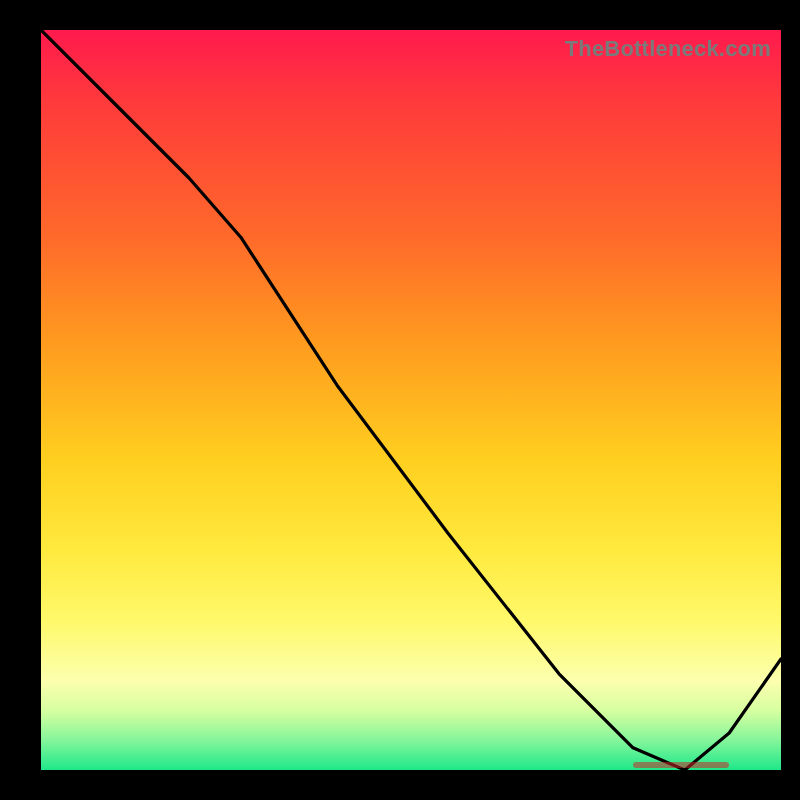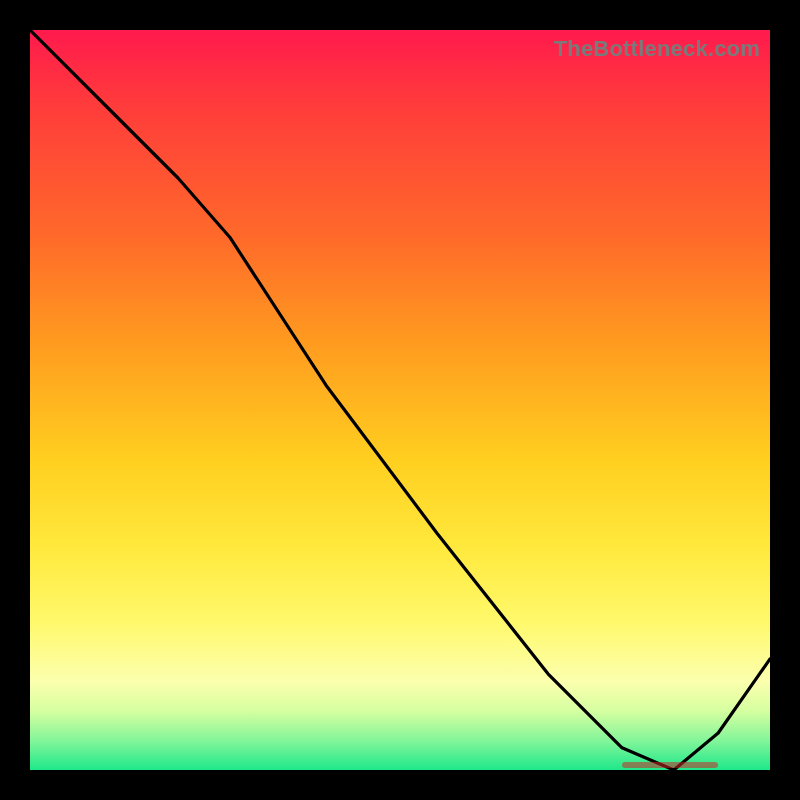--- a/index.html
+++ b/index.html
@@ -12,21 +12,21 @@
     font-family: Arial, Helvetica, sans-serif;
   }
   .stage {
     position: relative;
     width: 800px;
     height: 800px;
     background: #000000;
   }
   .plot-area {
     position: absolute;
-    left: 30px;
+    left: 41px;
     top: 30px;
     width: 740px;
     height: 740px;
     background: linear-gradient(
       to bottom,
       #ff1a4d 0%,
       #ff3b3b 10%,
       #ff6a2a 28%,
       #ff9a1f 42%,
       #ffcf1f 58%,

